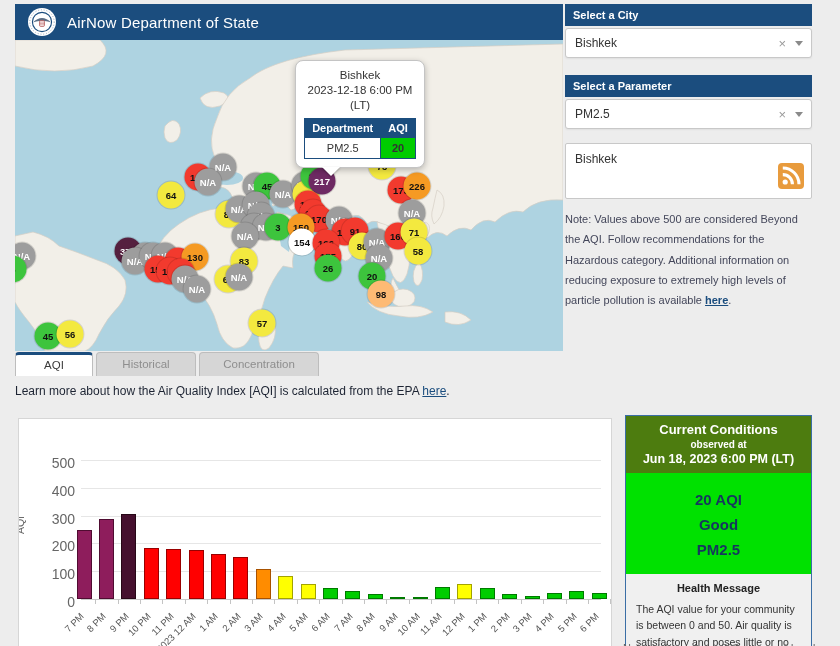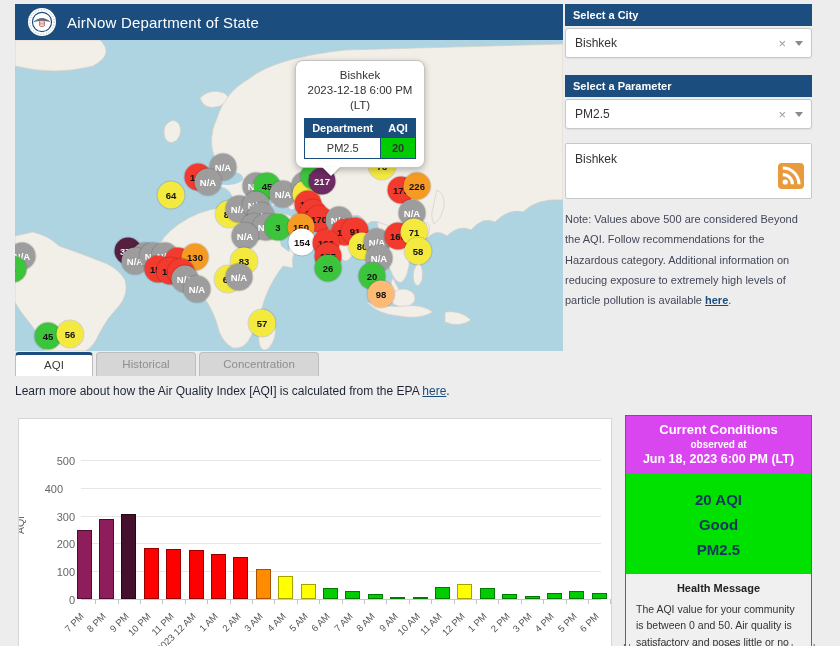--- a/index.html
+++ b/index.html
@@ -48,30 +48,30 @@
        border:1px solid #bdbdbd;border-bottom:none;border-radius:4px 4px 0 0;color:#8e8e8e;cursor:pointer;}
   .tab.active{background:#fff;color:#3a3a3a;border-top:3px solid #1b4d7e;height:21px;line-height:20px;}
   .learn{position:absolute;left:15px;top:384px;font-size:12px;color:#1d2433;}
   .learn a{color:#1b4d7e;text-decoration:underline;cursor:pointer;}
   
   .chart-box{position:absolute;left:18px;top:418px;width:594px;height:236px;background:#fff;
              border:1px solid #d6d6d6;box-sizing:border-box;overflow:hidden;}
   .chart-title{position:absolute;left:0;top:11px;width:100%;text-align:center;font-size:14px;color:#4d5663;}
   .gridline{position:absolute;height:1px;background:#e6e6e6;}
   .gridline.zero{background:#c9c9c9;}
-  .ytick{position:absolute;width:42px;text-align:right;font-size:11px;color:#666;}
+  .ytick{position:absolute;width:42px;text-align:right;font-size:14px;color:#666;}
   .ylab{position:absolute;left:-8px;top:100px;font-size:10.5px;color:#666;transform:rotate(-90deg);}
   .bar{position:absolute;box-sizing:border-box;cursor:pointer;}
   .xlab{position:absolute;width:64px;text-align:right;font-size:9.5px;color:#555;white-space:nowrap;
         transform:rotate(-45deg);transform-origin:100% 50%;}
   .xtick{position:absolute;width:1px;height:5px;background:#c4c4c4;}
   
   .cc{position:absolute;left:625px;top:415px;width:187px;border:1px solid #3a6ea5;background:#fff;
       box-sizing:border-box;}
-  .cc-head{background:#d946ef;color:#fff;text-align:center;padding:6px 2px 7px 2px;}
+  .cc-head{background:#4d7c0f;color:#fff;text-align:center;padding:6px 2px 7px 2px;}
   .cc-head .t1{font-size:13px;font-weight:bold;}
   .cc-head .t2{font-size:10px;font-weight:bold;margin-top:2px;}
   .cc-head .t3{font-size:12.5px;font-weight:bold;margin-top:2px;}
   .cc-aqi{text-align:center;padding:14px 0 16px 0;color:#16365f;font-weight:bold;font-size:15px;}
   .cc-aqi div{margin-top:8px;}
   .cc-aqi div:first-child{margin-top:4px;}
   .cc-health{background:#f0f0f0;padding:8px 10px 10px 10px;}
   .cc-health .ht{font-size:11px;font-weight:bold;text-align:center;color:#222;}
   .cc-health .hb{font-size:10.5px;color:#333;line-height:1.55;margin-top:7px;}
   .footer-note{position:absolute;left:623px;top:642px;font-size:11px;color:#666;width:210px;}
@@ -256,21 +256,21 @@
     <div>
         <div class="gridline zero" style="left: 62px; top: 180px; width: 520px;"></div>
         <div class="ytick" style="left: 14px; top: 175px;">0</div>
         <div class="gridline" style="left: 62px; top: 152.2px; width: 520px;"></div>
         <div class="ytick" style="left: 14px; top: 147.2px;">100</div>
         <div class="gridline" style="left: 62px; top: 124.4px; width: 520px;"></div>
         <div class="ytick" style="left: 14px; top: 119.4px;">200</div>
         <div class="gridline" style="left: 62px; top: 96.6px; width: 520px;"></div>
         <div class="ytick" style="left: 14px; top: 91.6px;">300</div>
         <div class="gridline" style="left: 62px; top: 68.8px; width: 520px;"></div>
-        <div class="ytick" style="left: 2px; top: 63.8px;">400</div>
+        <div class="ytick" style="left: 14px; top: 63.8px;">400</div>
         <div class="gridline" style="left: 62px; top: 41px; width: 520px;"></div>
         <div class="ytick" style="left: 14px; top: 36px;">500</div>
         <div class="bar" style="left: 57.5px; top: 111.056px; width: 15px; height: 68.944px; background: rgb(142, 29, 92); border: 1px solid rgb(79, 12, 49);"></div>
         <div class="xtick" style="left: 76.2px; top: 180px;"></div>
         <div class="xlab" style="left: -1px; top: 190px;">7 PM</div>
         <div class="bar" style="left: 79.9px; top: 100.492px; width: 15px; height: 79.508px; background: rgb(142, 29, 92); border: 1px solid rgb(79, 12, 49);"></div>
         <div class="xtick" style="left: 98.6px; top: 180px;"></div>
         <div class="xlab" style="left: 21.4px; top: 190px;">8 PM</div>
         <div class="bar" style="left: 102.3px; top: 94.654px; width: 15px; height: 85.346px; background: rgb(69, 16, 46); border: 1px solid rgb(38, 7, 22);"></div>
         <div class="xtick" style="left: 121px; top: 180px;"></div>

